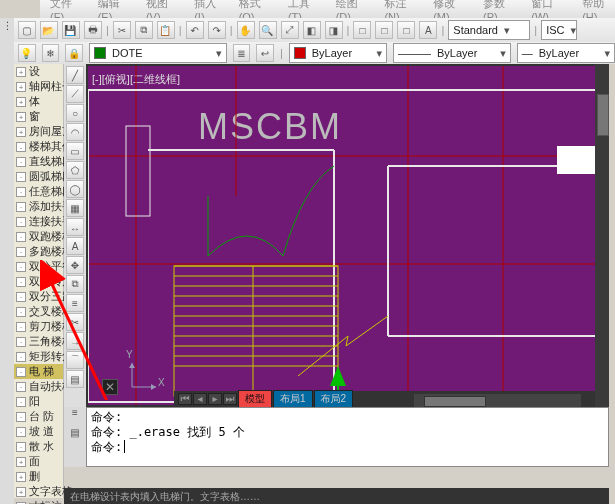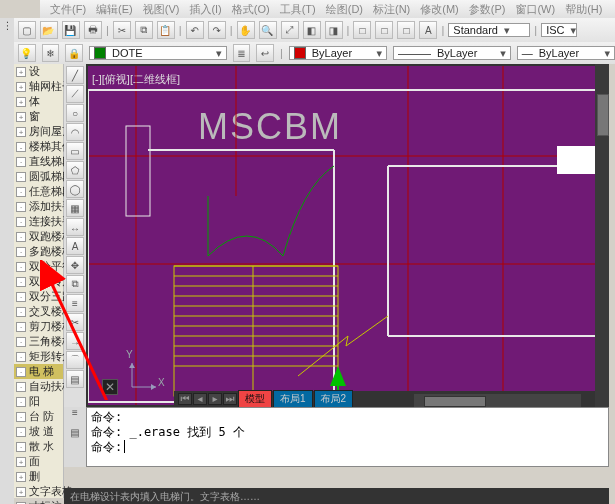--- a/index.html
+++ b/index.html
@@ -11,21 +11,21 @@
       height: 504px;
       overflow: hidden;
       position: relative;
     }
     .menubar {
       position: absolute;
       top: 0; left: 40px; right: 0;
       height: 18px;
       background: linear-gradient(to bottom, #f5f5f5, #e0e0e0);
       display: flex;
-      gap: 10px;
+      gap: 16px;
       padding-left: 10px;
       color: #333;
       font-size: 11px;
       align-items: center;
     }
     .menubar span { opacity: .55; }
     .toolbar1 {
       position: absolute;
       top: 18px; left: 14px; right: 0;
       height: 24px;
@@ -36,21 +36,21 @@
     }
     .tbicon {
       width: 18px; height: 18px;
       background: linear-gradient(to bottom,#fdfdfd,#dcdcdc);
       border: 1px solid #bbb;
       display:inline-flex;align-items:center;justify-content:center;
       font-size:10px;color:#555;
     }
     .sep { color:#999; }
     .combo {
-      height: 14px;
+      height: 20px;
       border: 1px solid #9a9a9a;
       background: #fff;
       font-size: 11px;
       padding: 1px 4px;
       display:inline-flex;align-items:center;gap:6px;
       color:#222;
     }
     .combo .arrow { color:#555; }
     .toolbar2 {
       position: absolute;

